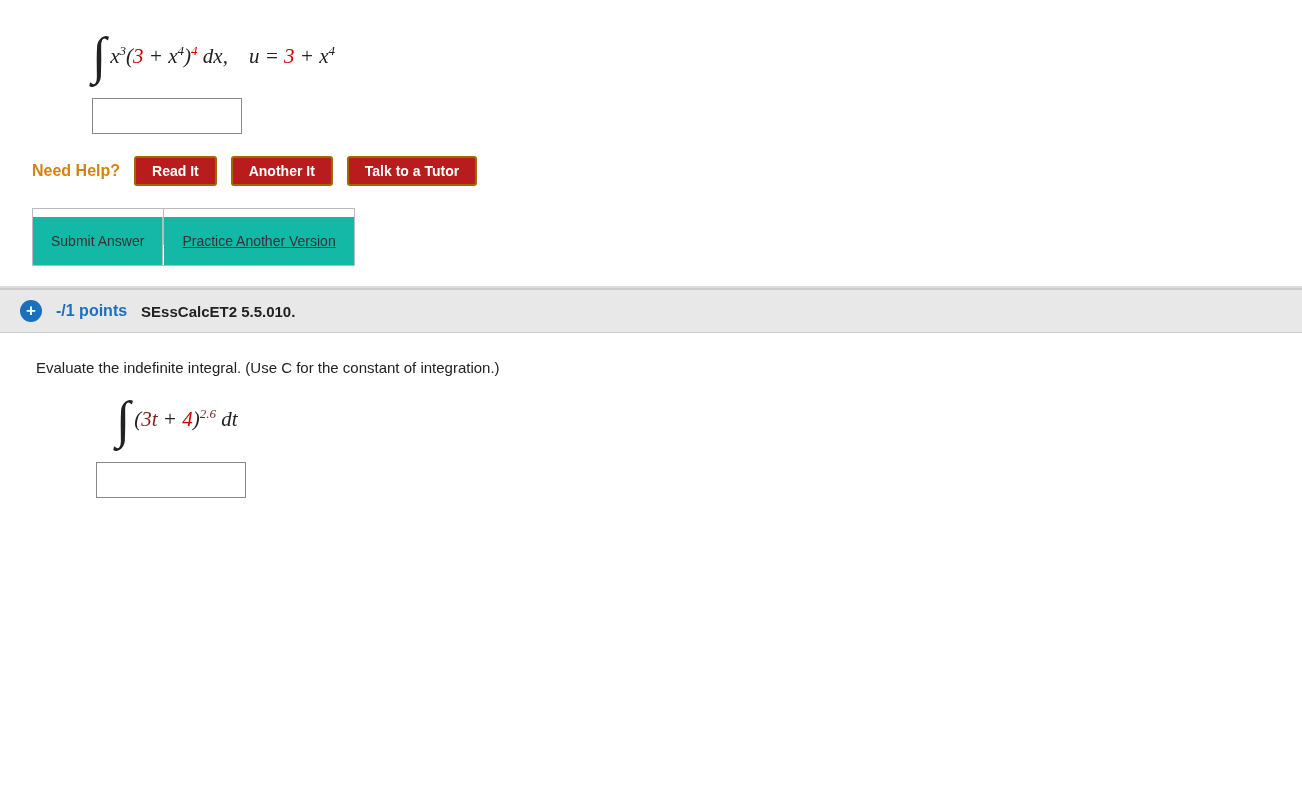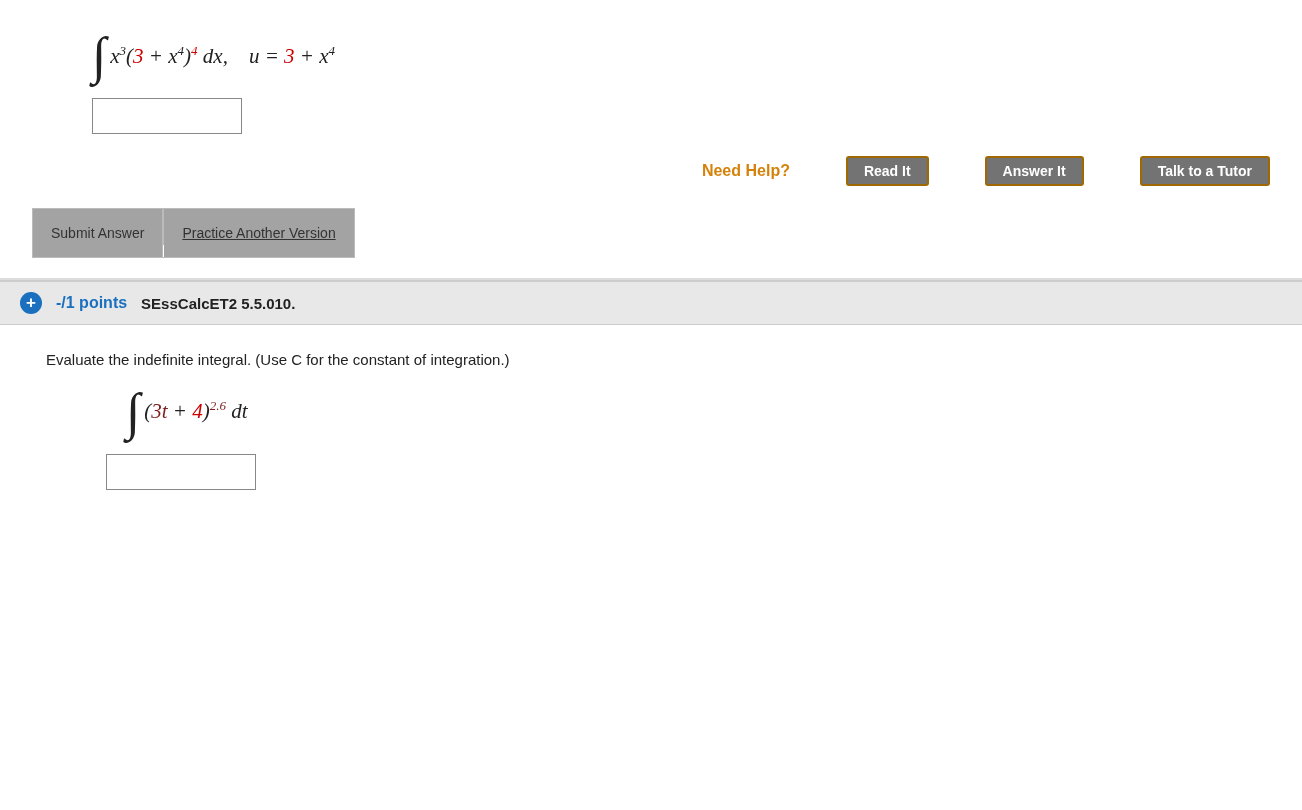--- a/index.html
+++ b/index.html
@@ -54,62 +54,61 @@
       border: 1px solid #888;
       display: block;
     }
 
     
     .need-help-row {
       display: flex;
       align-items: center;
       gap: 14px;
       margin: 22px 0 22px 0;
-      justify-content: flex-end;
     }
 
     .need-help-label {
       color: #d4820a;
       font-weight: bold;
       font-size: 16px;
     }
 
     .help-button {
-      background: #737373;
+      background: #b91c1c;
       color: #fff;
       border: 2px solid #a06800;
       padding: 5px 16px;
       font-size: 14px;
       font-weight: bold;
       cursor: pointer;
       border-radius: 3px;
-      margin-left: 42px;
     }
 
     .action-section {
       margin: 10px 0 0 0;
       display: flex;
       align-items: center;
     }
 
     .action-btn-group {
       display: flex;
       border: 1px solid #bbb;
       border-radius: 0;
       overflow: hidden;
     }
 
     .action-btn-group button {
-      background: #a3a3a3;
+      background: #14b8a6;
       border: none;
       border-right: 1px solid #bbb;
       padding: 16px 18px;
       font-size: 14px;
       cursor: pointer;
       color: #333;
+      margin-top: 8px;
     }
 
     .action-btn-group button:last-child {
       border-right: none;
       text-decoration: underline;
     }
 
     .divider-vert {
       width: 1px;
       background: #bbb;
@@ -150,21 +149,21 @@
 
     .problem-id {
       font-size: 15px;
       font-weight: bold;
       color: #222;
     }
 
     
     .problem2-section {
       background: #fff;
-      padding: 24px 32px 20px 46px;
+      padding: 24px 32px 20px 36px;
     }
 
     .math-display-2 {
       font-size: 22px;
       margin: 10px 0 10px 80px;
       display: flex;
       align-items: center;
       font-style: italic;
     }
 
@@ -207,21 +206,21 @@
       </div>
     </div>
 
     <div class="answer-box-container">
       <input type="text" class="answer-box" style="">
     </div>
 
     <div class="need-help-row">
       <span class="need-help-label">Need Help?</span>
       <button class="help-button">Read It</button>
-      <button class="help-button">Answer It</button>
+      <button class="help-button">Another It</button>
       <button class="help-button">Talk to a Tutor</button>
     </div>
 
     <div class="action-section">
       <div class="action-btn-group">
         <button>Submit Answer</button>
         <span class="divider-vert"></span>
         <button>Practice Another Version</button>
       </div>
     </div>

